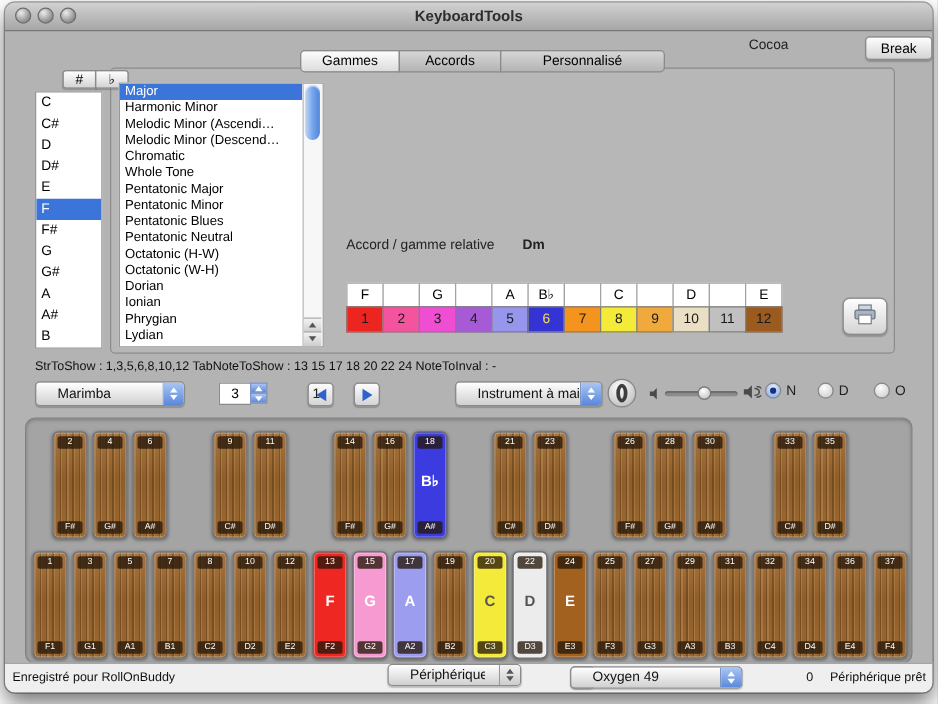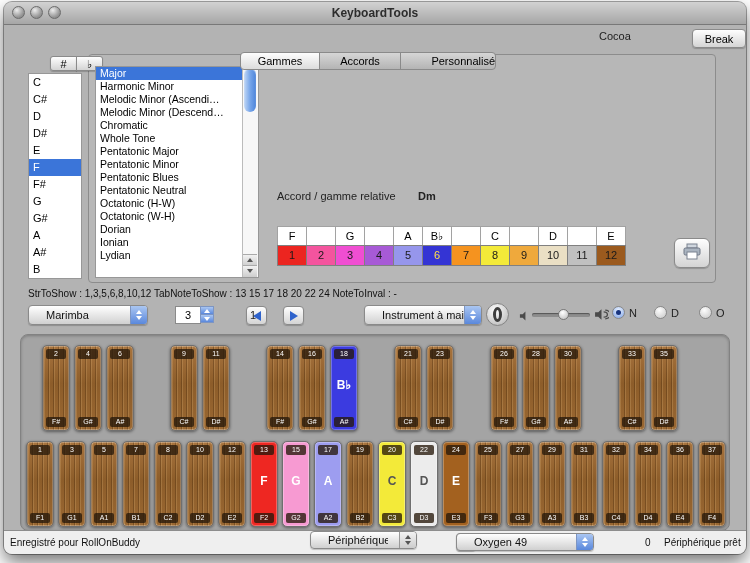--- a/index.html
+++ b/index.html
@@ -13,21 +13,21 @@
   .title { text-align:center; line-height:22px; font-size:12px; font-weight:bold; color:#2d2d2d; }
   .light { position:absolute; top:4px; width:13px; height:13px; border-radius:50%;
     background:radial-gradient(circle at 35% 30%, #ececec, #9c9c9c 60%, #747474);
     border:1px solid #6c6c6c; box-sizing:border-box; }
   .abs { position:absolute; }
   .lbl { font-size:11px; color:#222; white-space:nowrap; }
   .btn { background:linear-gradient(#fefefe,#d4d4d4); border:1px solid #8a8a8a; border-radius:4px;
     font-size:11px; text-align:center; box-sizing:border-box; box-shadow:0 1px 1px rgba(0,0,0,.2);margin-left:22px; }
   
   .tabview { background:#b7b7b7; border:1px solid #8c8c8c; border-radius:4px; box-sizing:border-box; }
-  .tabbar { display:flex; z-index:2;margin-top:12px; }
+  .tabbar { display:flex; z-index:2; }
   .tab { border:1px solid #8a8a8a; background:linear-gradient(#d6d6d6,#b4b4b4);
     font-size:11px; line-height:16px; height:18px; box-sizing:border-box; text-align:center; margin-left:-1px; }
   .tab:first-child { border-radius:4px 0 0 4px; margin-left:0; }
   .tab:last-child { border-radius:0 4px 4px 0; }
   .tab.active { background:linear-gradient(#fdfdfd,#dcdcdc); }
   
   .list { background:#fff; border:1px solid #979797; box-sizing:border-box; overflow:hidden; }
   .list-item { font-size:11px; padding-left:4px; white-space:nowrap; color:#000; }
   .note-item { height:17px; line-height:17px; }
   .scale-item { height:13px; line-height:13px; font-size:10.5px; }
@@ -117,21 +117,21 @@
     <div class="title">KeyboardTools</div>
   </div>
 
   <span class="abs lbl" style="left:554px; top:28px;margin-left:41px;">Cocoa</span>
   <button class="abs btn" style="left:666px; top:27px; width:54px; height:19px;">Break</button>
 
   <div class="abs tabview" style="left:84px; top:52px; width:628px; height:229px;"></div>
   <div class="abs tabbar" style="left:236px; top:38px;">
     <div class="tab active" style="width:80px;">Gammes</div>
     <div class="tab" style="width:82px;">Accords</div>
-    <div class="tab" style="width:96px;text-align:right;">Personnalisé</div>
+    <div class="tab" style="width:132px;">Personnalisé</div>
   </div>
 
   <button class="abs btn" style="left:24px; top:54px; width:27px; height:15px; line-height:13px; border-radius:3px 0 0 3px;">#</button>
   <button class="abs btn" style="left:50px; top:54px; width:27px; height:15px; line-height:13px; border-radius:0 3px 3px 0;">♭</button>
 
   <div class="abs list" style="left:24px; top:71px; width:54px; height:206px;">
       <div class="list-item note-item">C</div>
       <div class="list-item note-item">C#</div>
       <div class="list-item note-item">D</div>
       <div class="list-item note-item">D#</div>
@@ -154,20 +154,21 @@
         <div class="list-item scale-item">Chromatic</div>
         <div class="list-item scale-item">Whole Tone</div>
         <div class="list-item scale-item">Pentatonic Major</div>
         <div class="list-item scale-item">Pentatonic Minor</div>
         <div class="list-item scale-item">Pentatonic Blues</div>
         <div class="list-item scale-item">Pentatonic Neutral</div>
         <div class="list-item scale-item">Octatonic (H-W)</div>
         <div class="list-item scale-item">Octatonic (W-H)</div>
         <div class="list-item scale-item">Dorian</div>
         <div class="list-item scale-item">Ionian</div>
+        <div class="list-item scale-item">Phrygian</div>
         <div class="list-item scale-item">Lydian</div>
       </div>
     <div class="scrollbar">
       <div class="sb-thumb"></div>
       <div class="sb-btn" style="bottom:11px;">
           <div class="tri-up"></div>
         </div>
       <div class="sb-btn" style="bottom:0;">
           <div class="tri-down"></div>
         </div>

